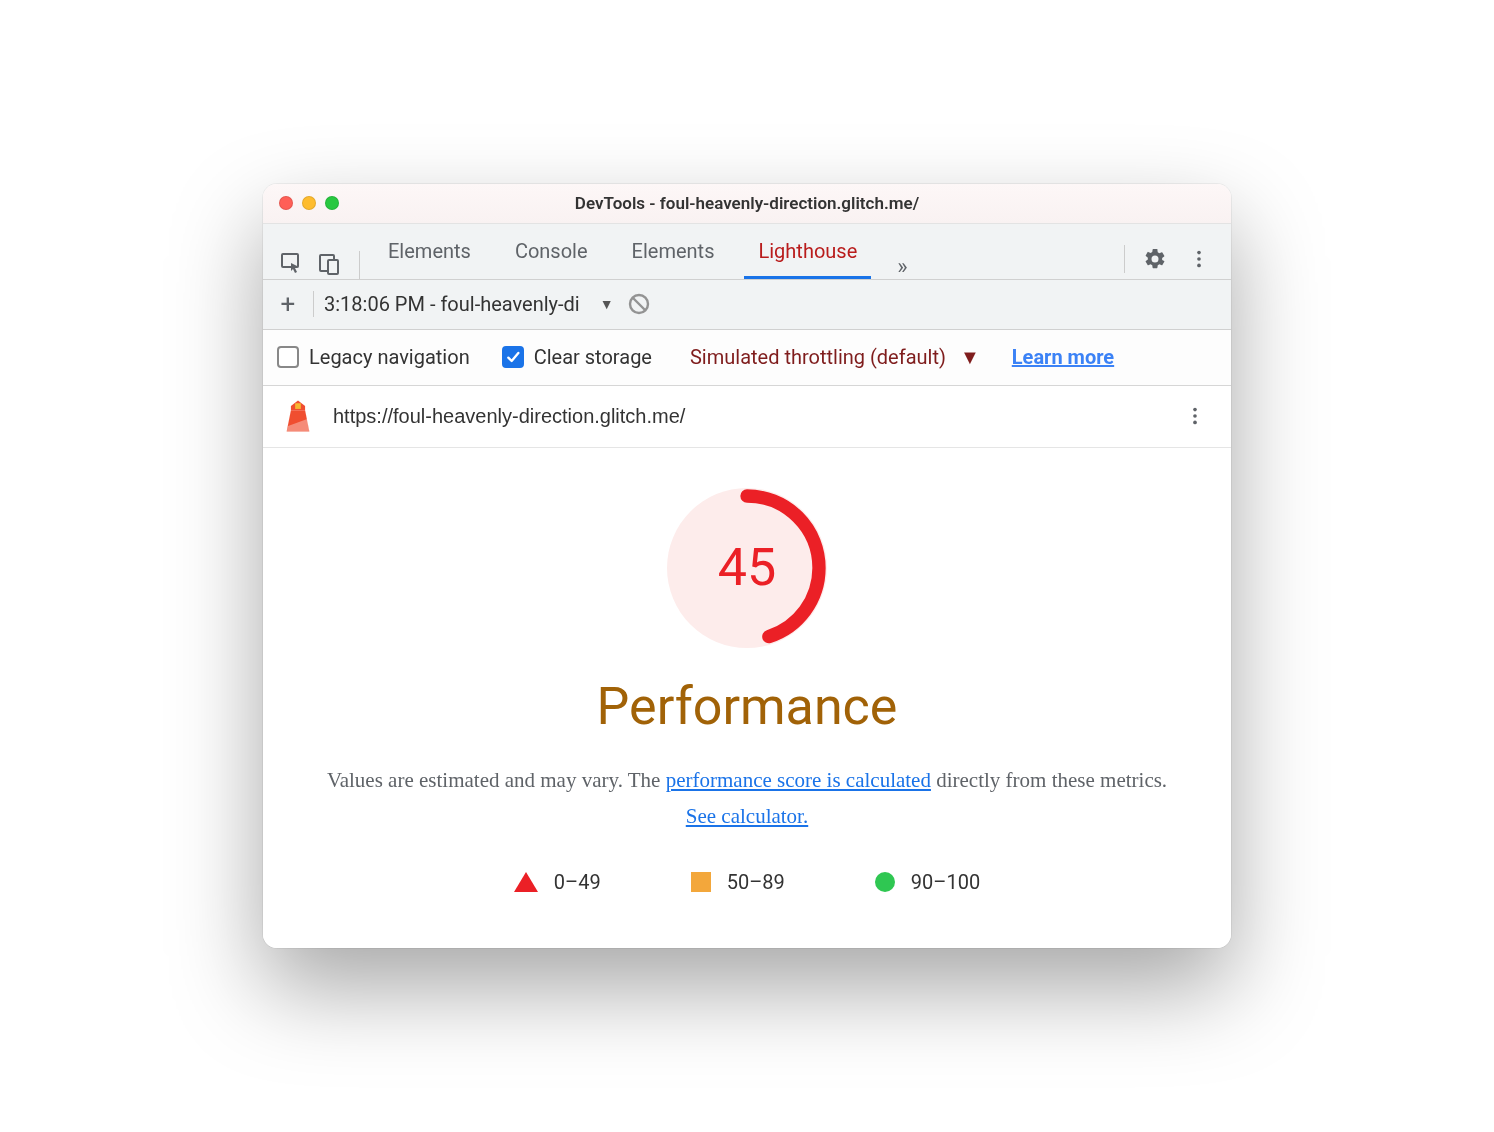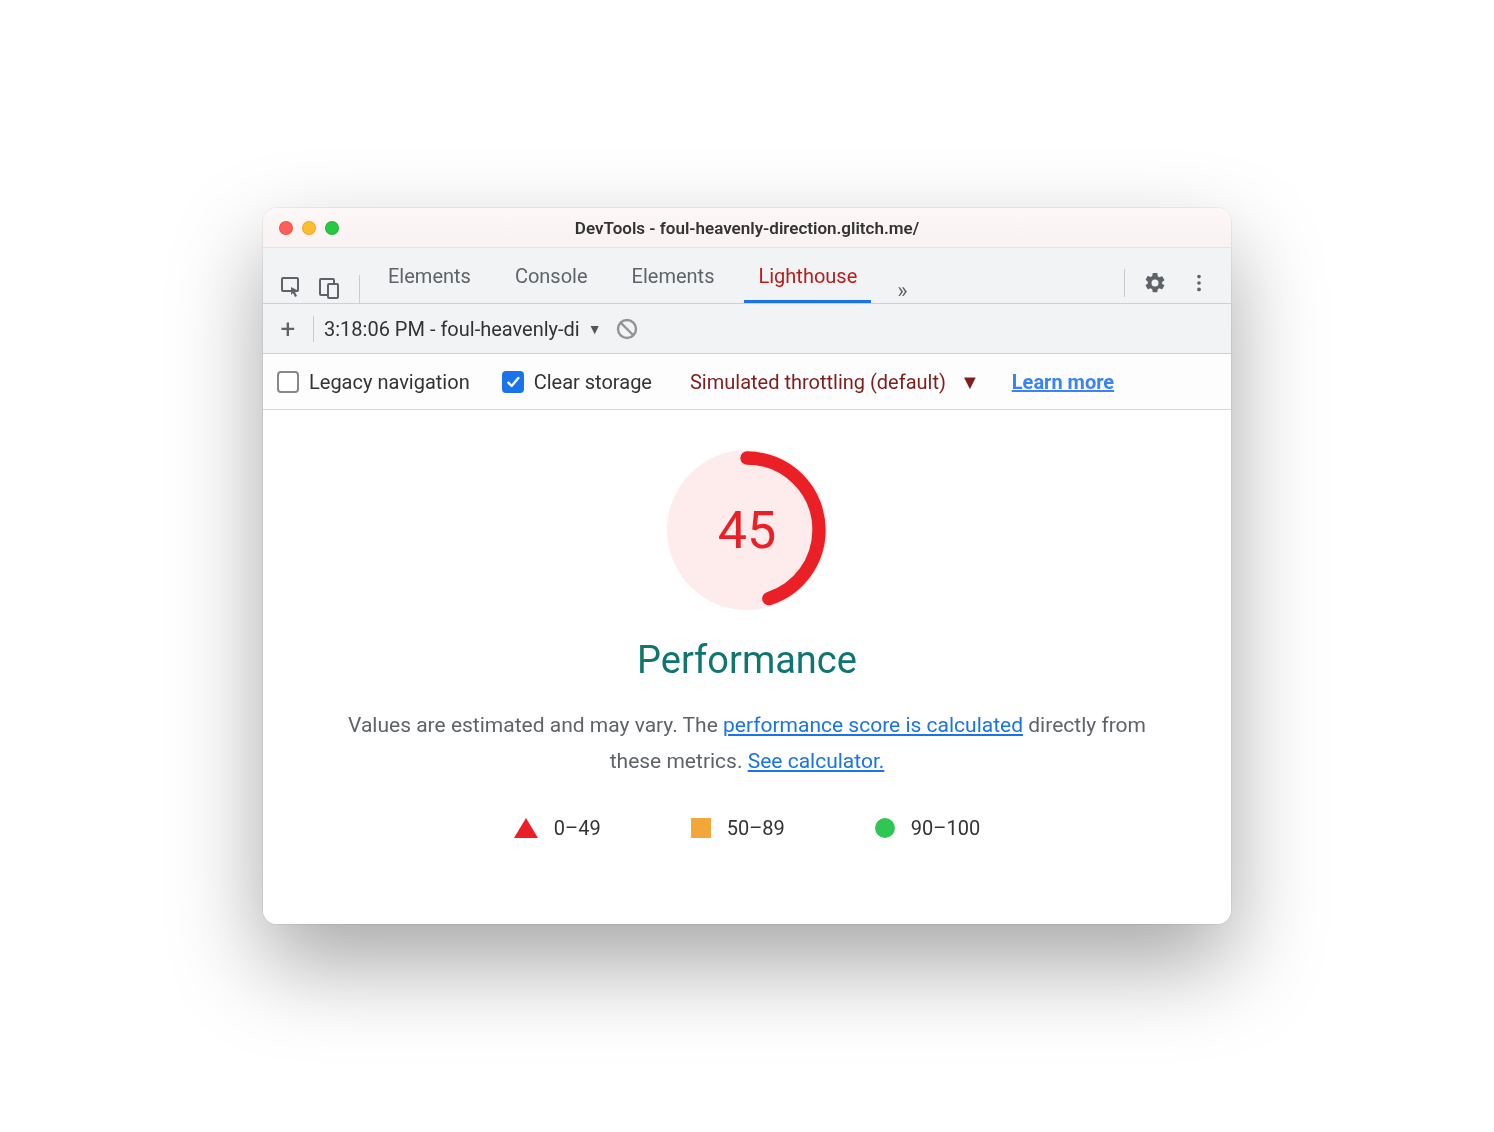--- a/index.html
+++ b/index.html
@@ -126,21 +126,21 @@
     width: 30px; height: 30px;
     display: flex; align-items: center; justify-content: center;
     color: #5f6368;
     font-size: 26px;
     cursor: pointer;
   }
   .vdiv { width:1px; height:26px; background:#ccc; }
   .report-select {
     display: flex;
     align-items: center;
-    gap: 8px;
+    gap: 20px;
     font-size: 20px;
     color: #333;
     cursor: pointer;
     max-width: 360px;
     overflow: hidden;
   }
   .report-select .label {
     white-space: nowrap;
     overflow: hidden;
     text-overflow: clip;
@@ -211,21 +211,21 @@
   .url-more {
     margin-left:auto;
     width:36px;height:36px;
     display:flex;align-items:center;justify-content:center;
     color:#5f6368;
     cursor:pointer;
   }
   
   .score-area {
     background:#fff;
-    padding: 40px 30px 84px;
+    padding: 40px 30px 54px;
     text-align:center;
   }
   .gauge {
     width: 160px; height: 160px;
     margin: 0 auto 28px;
     position: relative;
   }
   .gauge-bg {
     position:absolute; inset:0;
     border-radius:50%;
@@ -236,31 +236,32 @@
     transform: rotate(-90deg);
   }
   .gauge-score {
     position:absolute; inset:0;
     display:flex;align-items:center;justify-content:center;
     font-size: 52px;
     font-weight: 400;
     color:#eb2026;
   }
   .perf-title {
-    font-size: 38px;
+    font-size: 52px;
     font-weight: 400;
-    color:#0f766e;
+    color:#a16207;
     margin-bottom: 26px;
   }
   .desc {
     font-size: 21px;
     color:#5f6368;
     line-height: 1.7;
     max-width: 850px;
     margin: 0 auto 36px;
+    font-family: Liberation Serif, serif;
   }
   .desc a {
     color:#1a73e8;
     text-decoration: underline;
     cursor:pointer;
   }
   .legend {
     display:flex;
     justify-content:center;
     gap: 90px;
@@ -365,20 +366,38 @@
       </span>
       <span>Clear storage</span>
     </label>
     <div class="throttle">
       <span>Simulated throttling (default)</span>
       <span>▼</span>
     </div>
     <a class="learn-more">Learn more</a>
   </div>
 
+  <div class="url-row">
+    <span class="lighthouse-logo">
+      <svg viewBox="0 0 48 48" width="34" height="34">
+        <polygon points="24,2 34,10 34,16 14,16 14,10" fill="#f04e30"></polygon>
+        <rect x="20" y="6" width="8" height="8" fill="#f7b733"></rect>
+        <polygon points="14,16 34,16 40,46 8,46" fill="#f04e30"></polygon>
+        <polygon points="10,38 38,28 40,46 8,46" fill="#fff" opacity="0.35"></polygon>
+      </svg>
+    </span>
+    <span class="url-text">https://foul-heavenly-direction.glitch.me/</span>
+    <div class="url-more">
+      <svg width="22" height="22" viewBox="0 0 24 24" fill="#5f6368">
+          <circle cx="12" cy="5" r="2"></circle>
+          <circle cx="12" cy="12" r="2"></circle>
+          <circle cx="12" cy="19" r="2"></circle>
+        </svg>
+    </div>
+  </div>
 
   <div class="score-area">
     <div class="gauge">
       <div class="gauge-bg"></div>
       <svg viewBox="0 0 120 120">
         <circle cx="60" cy="60" r="54" fill="none" stroke="#eb2026" stroke-width="10" stroke-dasharray="339.29" stroke-dashoffset="186.6" stroke-linecap="round"></circle>
       </svg>
       <div class="gauge-score">45</div>
     </div>
     <h2 class="perf-title">Performance</h2>

